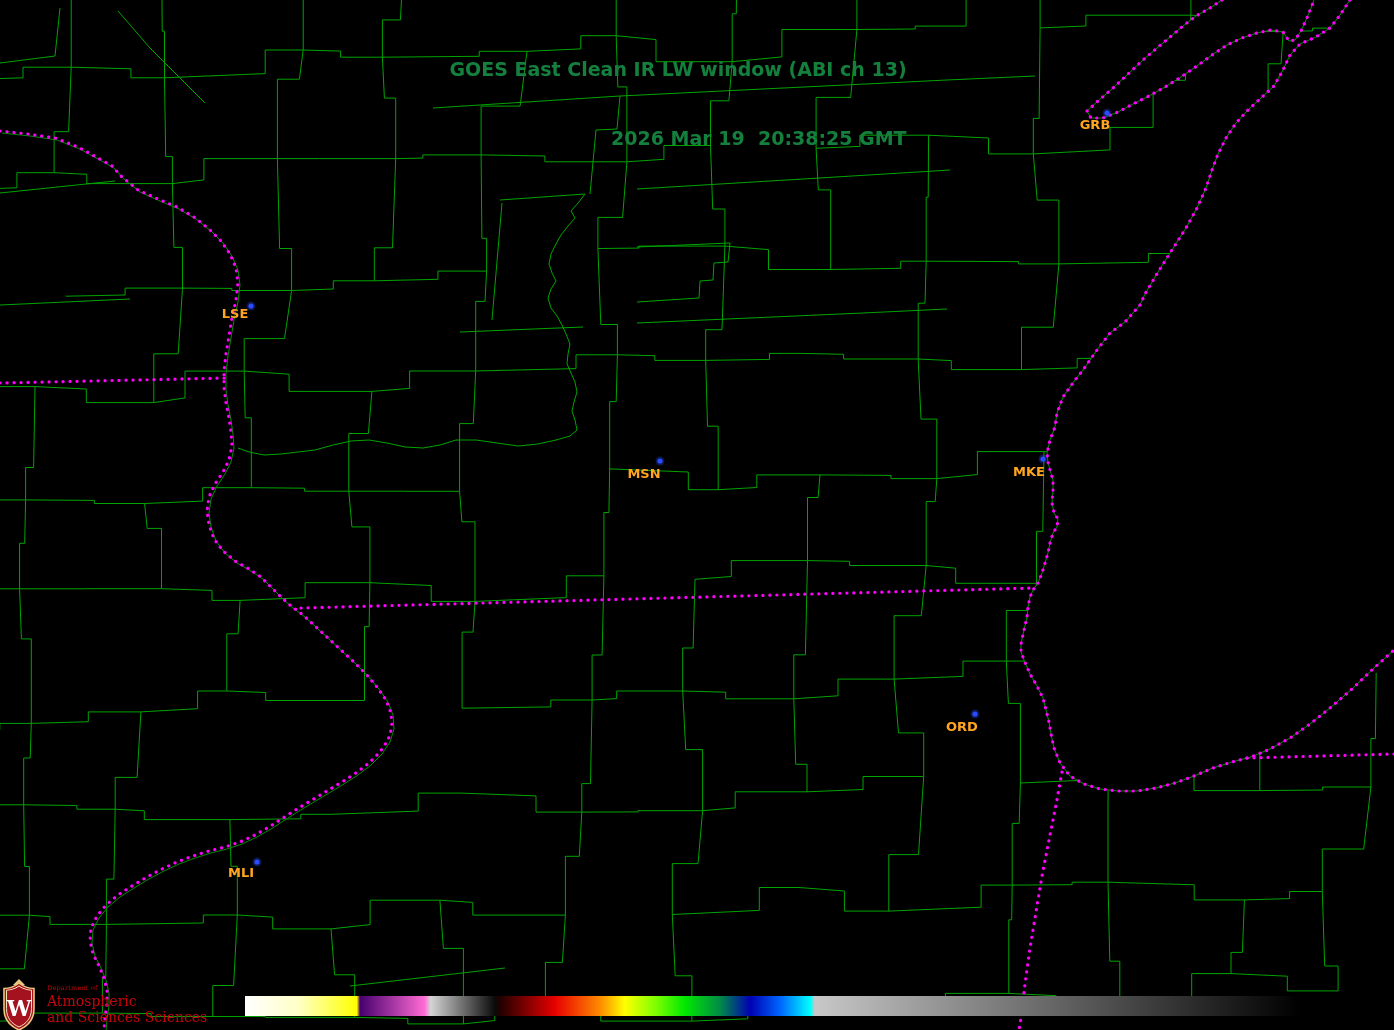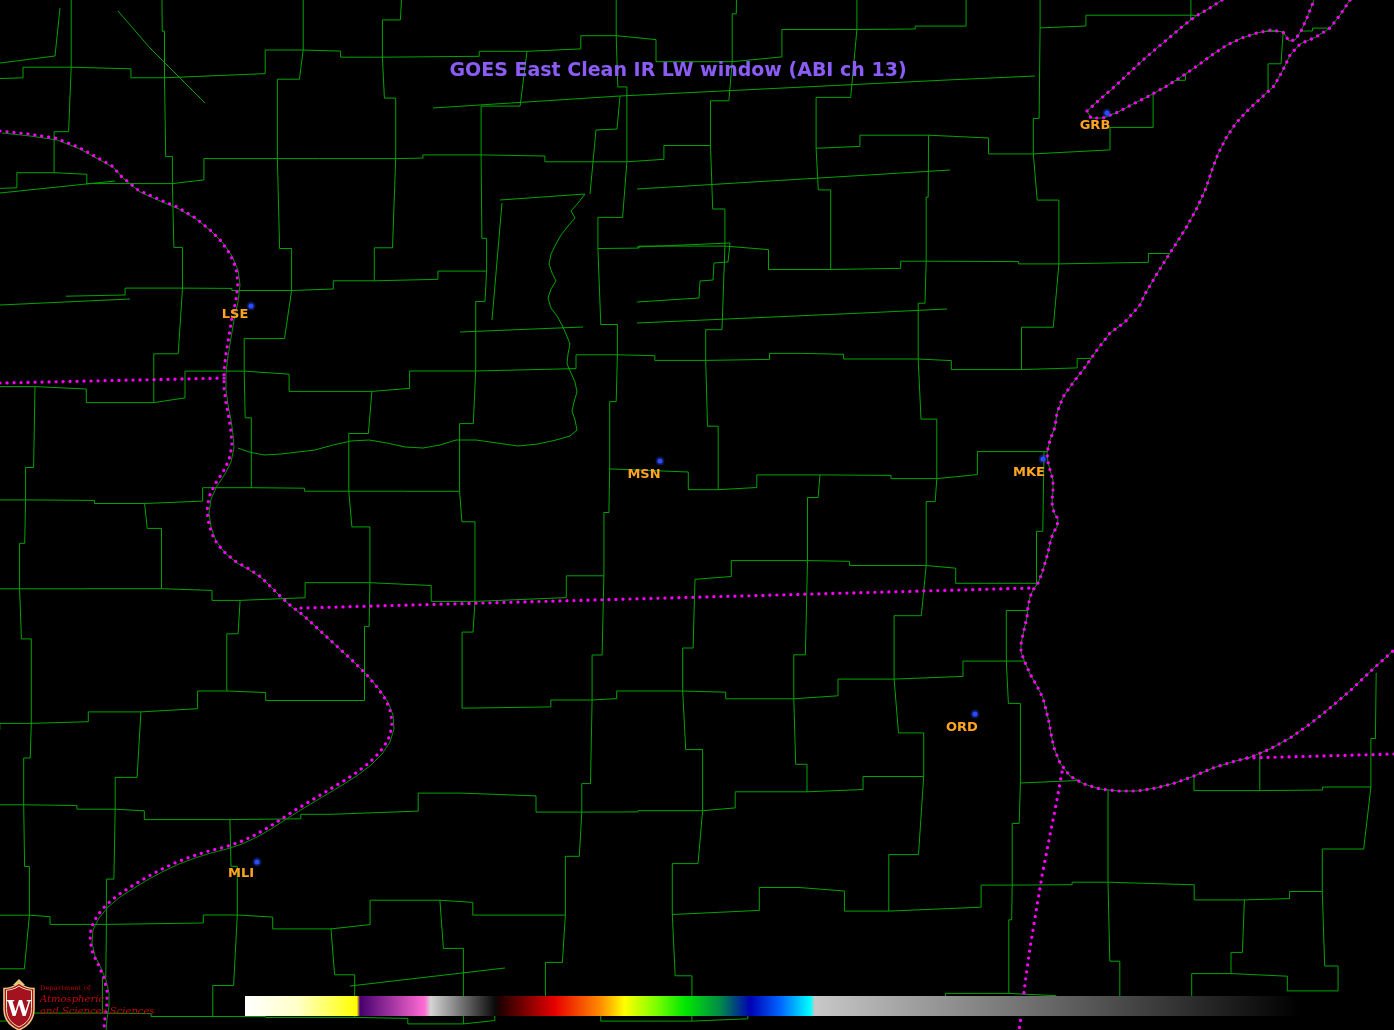--- a/index.html
+++ b/index.html
@@ -1,28 +1,28 @@
 <!DOCTYPE html>
 <html><head>
 <meta charset="utf-8">
 <style>
   html,body{margin:0;padding:0;background:#000;}
   .stage{position:relative;width:1394px;height:1030px;background:#000;overflow:hidden;
          font-family:"DejaVu Sans",sans-serif;}
   #map-svg{position:absolute;left:0;top:0;}
   .title-block{position:absolute;left:678px;top:12px;transform:translateX(-50%);
-               text-align:right;color:#8b5cf6;font-weight:bold;font-size:19px;
+               text-align:right;color:#15803d;font-weight:bold;font-size:19px;
                line-height:23px;white-space:pre;}
   .stn{font:bold 13px "DejaVu Sans",sans-serif;}
   #colorbar{position:absolute;}
   .branding{position:absolute;left:2px;top:979px;display:flex;align-items:flex-start;}
   .crest{flex:0 0 auto;}
-  .brand-text{margin-left:4px;color:#c5050c;font-family:"DejaVu Serif",serif;line-height:1.0;}
+  .brand-text{margin-left:11px;color:#c5050c;font-family:"DejaVu Serif",serif;line-height:1.0;}
   .brand-dept{font-size:6.5px;margin-top:6px;letter-spacing:.2px;}
-  .brand-big{font-size:10px;margin-top:2px;font-style:italic;}
+  .brand-big{font-size:14px;margin-top:2px;}
 </style>
 </head>
 <body>
 
 <div class="stage">
 
   <svg id="map-svg" width="1394" height="1030" viewBox="0 0 1394 1030">
     <rect x="0" y="0" width="1394" height="1030" fill="#000000"></rect>
     <g id="county-lines" fill="none" stroke="#00a400" stroke-width="1">
         <path d="M-52.7,-19.8 L-50.3,12.8 L-37.1,12.8 L-37.1,79.7 M-37.1,79.7 L-41.0,155.2 L-63.0,155.2 L-63.0,190.5 M-63.0,190.5 L-59.9,243.6 L-42.2,243.6 L-42.2,271.6 M-42.2,271.6 L-46.6,320.9 L-71.8,320.9 L-71.8,390.0 M-71.8,390.0 L-69.8,463.3 L-58.7,463.3 L-58.7,496.3 M-58.7,496.3 L-62.9,554.5 L-86.6,554.5 L-86.6,623.4 M-86.6,623.4 L-87.5,664.1 L-92.6,664.1 L-92.6,731.0 M-92.6,731.0 L-90.2,799.4 L-77.0,799.4 L-77.0,832.6 M-77.0,832.6 L-82.6,867.4 L-114.3,867.4 L-114.3,922.3 M-114.3,922.3 L-113.1,956.0 L-106.3,956.0 L-106.3,1034.8 M87.0,-53.1 L84.7,-17.6 L71.2,-17.6 L71.2,67.2 M71.2,67.2 L68.6,131.7 L54.1,131.7 L54.1,172.7 M35.0,386.6 L33.6,467.5 L25.6,467.5 L25.6,499.9 M25.6,499.9 L24.7,543.3 L19.6,543.3 L19.6,588.8 M19.6,588.8 L21.4,638.9 L31.3,638.9 L31.3,723.4 M31.3,723.4 L30.2,758.0 L23.7,758.0 L23.7,804.8 M23.7,804.8 L24.6,866.5 L29.4,866.5 L29.4,915.2 M29.4,915.2 L24.4,968.8 L-4.2,968.8 L-4.2,1021.4 M161.8,-38.6 L162.2,31.2 L164.5,31.2 L164.5,77.8 M164.5,77.8 L165.7,156.6 L172.4,156.6 L172.4,183.6 M172.4,183.6 L173.9,247.4 L182.5,247.4 L182.5,288.1 M182.5,288.1 L178.2,353.8 L153.8,353.8 L153.8,402.6 M144.6,503.5 L147.2,528.4 L161.5,528.4 L161.5,588.7 M140.9,711.9 L137.1,777.4 L115.2,777.4 L115.2,809.2 M115.2,809.2 L113.9,879.1 L106.4,879.1 L106.4,924.4 M106.4,924.4 L105.8,977.7 L102.4,977.7 L102.4,1013.1 M290.2,-40.2 L292.1,-3.1 L303.2,-3.1 L303.2,50.0 M303.2,50.0 L299.4,79.2 L277.4,79.2 L277.4,158.6 M277.4,158.6 L279.6,248.5 L291.6,248.5 L291.6,290.5 M291.6,290.5 L284.5,338.6 L244.2,338.6 L244.2,371.1 M244.2,371.1 L245.2,417.8 L251.3,417.8 L251.3,487.7 M240.1,600.4 L238.1,633.8 L226.8,633.8 L226.8,691.0 M229.9,819.6 L231.0,866.3 L237.3,866.3 L237.3,915.0 M237.3,915.0 L233.6,985.5 L212.8,985.5 L212.8,1016.5 M403.6,-38.2 L400.4,19.9 L382.4,19.9 L382.4,57.2 M382.4,57.2 L384.4,98.1 L395.7,98.1 L395.7,158.6 M395.7,158.6 L392.5,247.8 L374.3,247.8 L374.3,280.8 M371.9,391.4 L368.4,433.5 L348.8,433.5 L348.8,491.2 M348.8,491.2 L351.9,526.9 L369.9,526.9 L369.9,582.7 M369.9,582.7 L369.1,626.6 L364.5,626.6 L364.5,700.5 M331.0,928.9 L334.6,974.8 L354.7,974.8 L354.7,1017.4 M527.0,51.3 L520.1,106.1 L481.1,106.1 L481.1,154.9 M481.1,154.9 L481.9,238.3 L486.6,238.3 L486.6,271.1 M486.6,271.1 L485.0,301.4 L475.7,301.4 L475.7,371.0 M475.7,371.0 L473.3,423.6 L459.6,423.6 L459.6,491.3 M459.6,491.3 L461.9,521.8 L475.0,521.8 L475.0,601.4 M475.0,601.4 L473.0,632.1 L462.1,632.1 L462.1,708.2 M439.9,900.2 L443.4,948.4 L463.4,948.4 L463.4,1023.9 M638.9,-46.8 L635.5,-20.2 L616.2,-20.2 L616.2,35.7 M616.2,35.7 L617.8,86.9 L626.9,86.9 L626.9,161.8 M626.9,161.8 L622.6,217.4 L597.9,217.4 L597.9,248.5 M597.9,248.5 L600.8,324.5 L617.4,324.5 L617.4,354.8 M617.4,354.8 L616.2,401.6 L609.7,401.6 L609.7,468.9 M609.7,468.9 L608.9,512.5 L603.9,512.5 L603.9,575.8 M603.9,575.8 L602.1,655.0 L592.1,655.0 L592.1,700.0 M592.1,700.0 L590.5,783.6 L581.8,783.6 L581.8,812.1 M581.8,812.1 L579.3,856.3 L565.4,856.3 L565.4,915.1 M565.4,915.1 L562.4,962.4 L545.4,962.4 L545.4,1001.2 M737.1,-59.0 L736.3,13.8 L732.2,13.8 L732.2,61.7 M732.2,61.7 L728.9,100.8 L710.5,100.8 L710.5,145.5 M710.5,145.5 L712.7,209.0 L724.9,209.0 L724.9,246.1 M724.9,246.1 L722.0,329.7 L705.7,329.7 L705.7,360.4 M705.7,360.4 L707.5,426.2 L718.2,426.2 L718.2,489.7 M695.0,579.3 L693.1,648.0 L682.7,648.0 L682.7,691.0 M682.7,691.0 L685.7,749.6 L702.6,749.6 L702.6,810.7 M702.6,810.7 L698.0,863.6 L672.3,863.6 L672.3,914.5 M672.3,914.5 L675.2,975.8 L691.9,975.8 L691.9,1021.1 M846.1,-62.9 L847.7,-18.5 L856.9,-18.5 L856.9,29.5 M856.9,29.5 L850.7,97.4 L816.1,97.4 L816.1,148.3 M816.1,148.3 L818.3,189.9 L830.7,189.9 L830.7,269.5 M820.0,474.9 L818.1,497.5 L807.5,497.5 L807.5,560.6 M807.5,560.6 L805.4,654.8 L793.8,654.8 L793.8,698.8 M793.8,698.8 L795.7,764.3 L807.0,764.3 L807.0,791.8 M955.2,-82.2 L956.8,-32.6 L966.1,-32.6 L966.1,26.1 M928.6,135.2 L928.2,197.2 L926.2,197.2 L926.2,261.2 M926.2,261.2 L925.0,303.2 L918.2,303.2 L918.2,359.0 M918.2,359.0 L921.0,419.1 L936.8,419.1 L936.8,478.6 M936.8,478.6 L935.2,501.6 L926.2,501.6 L926.2,565.5 M926.2,565.5 L921.3,615.7 L894.1,615.7 L894.1,679.1 M894.1,679.1 L898.5,732.9 L923.7,732.9 L923.7,776.5 M923.7,776.5 L918.5,854.6 L888.8,854.6 L888.8,911.1 M1079.4,-82.9 L1073.5,-18.4 L1040.1,-18.4 L1040.1,27.9 M1040.1,27.9 L1039.1,118.4 L1033.3,118.4 L1033.3,153.9 M1033.3,153.9 L1037.2,200.1 L1058.9,200.1 L1058.9,263.9 M1058.9,263.9 L1053.3,327.2 L1021.5,327.2 L1021.5,369.6 M1044.0,451.6 L1042.8,531.3 L1036.5,531.3 L1036.5,583.3 M1036.5,583.3 L1032.0,610.5 L1006.3,610.5 L1006.3,661.1 M1006.3,661.1 L1008.4,703.4 L1020.4,703.4 L1020.4,783.0 M1020.4,783.0 L1019.2,823.4 L1012.2,823.4 L1012.2,885.1 M1012.2,885.1 L1011.7,919.8 L1008.8,919.8 L1008.8,993.4 M1190.6,-67.1 L1190.7,-37.4 L1190.9,-37.4 L1190.9,15.2 M1190.9,15.2 L1185.3,80.3 L1153.1,80.3 L1153.1,127.4 M1179.8,253.5 L1177.5,312.3 L1164.7,312.3 L1164.7,358.4 M1164.7,358.4 L1164.1,401.3 L1160.7,401.3 L1160.7,458.2 M1160.7,458.2 L1157.9,508.9 L1142.1,508.9 L1142.1,555.6 M1142.1,555.6 L1138.3,629.1 L1116.8,629.1 L1116.8,659.4 M1116.8,659.4 L1115.5,725.0 L1108.1,725.0 L1108.1,764.1 M1108.1,764.1 L1108.1,801.4 L1108.0,801.4 L1108.0,882.2 M1108.0,882.2 L1109.8,961.2 L1119.8,961.2 L1119.8,1009.0 M1283.2,31.4 L1281.0,63.8 L1268.1,63.8 L1268.1,119.6 M1268.1,119.6 L1266.0,195.4 L1254.6,195.4 L1254.6,229.5 M1285.2,350.3 L1281.0,378.7 L1257.3,378.7 L1257.3,453.1 M1257.3,453.1 L1258.0,504.0 L1262.4,504.0 L1262.4,561.9 M1262.4,561.9 L1257.0,642.5 L1226.6,642.5 L1226.6,679.9 M1226.6,679.9 L1231.6,713.3 L1259.8,713.3 L1259.8,790.6 M1244.4,899.9 L1242.4,952.4 L1231.0,952.4 L1231.0,973.6 M1391.6,-77.1 L1390.4,-1.0 L1383.5,-1.0 L1383.5,28.1 M1383.5,28.1 L1386.6,94.8 L1404.5,94.8 L1404.5,117.8 M1404.5,117.8 L1402.0,173.3 L1388.3,173.3 L1388.3,243.4 M1354.5,355.6 L1359.6,427.3 L1388.8,427.3 L1388.8,464.4 M1388.8,464.4 L1382.9,512.9 L1349.3,512.9 L1349.3,566.9 M1376.2,672.9 L1375.4,738.6 L1370.9,738.6 L1370.9,787.0 M1370.9,787.0 L1363.7,849.0 L1322.3,849.0 L1322.3,891.5 M1322.3,891.5 L1324.7,966.0 L1338.1,966.0 L1338.1,990.9 M87.0,-53.1 L142.7,-50.9 L142.7,-38.6 L161.8,-38.6 M161.8,-38.6 L236.0,-38.8 L236.0,-40.2 L290.2,-40.2 M290.2,-40.2 L370.1,-39.9 L370.1,-38.2 L403.6,-38.2 M504.7,-59.8 L599.3,-57.9 L599.3,-46.8 L638.9,-46.8 M737.1,-59.0 L807.3,-59.6 L807.3,-62.9 L846.1,-62.9 M846.1,-62.9 L924.8,-65.8 L924.8,-82.2 L955.2,-82.2 M1079.4,-82.9 L1111.6,-80.5 L1111.6,-67.1 L1190.6,-67.1 M1190.6,-67.1 L1230.7,-68.5 L1230.7,-76.4 L1306.6,-76.4 M1306.6,-76.4 L1361.6,-76.5 L1361.6,-77.1 L1391.6,-77.1 M-37.1,79.7 L23.0,77.8 L23.0,67.2 L71.2,67.2 M71.2,67.2 L130.9,68.8 L130.9,77.8 L164.5,77.8 M164.5,77.8 L265.2,73.6 L265.2,50.0 L303.2,50.0 M303.2,50.0 L340.6,51.1 L340.6,57.2 L382.4,57.2 M382.4,57.2 L479.2,56.3 L479.2,51.3 L527.0,51.3 M527.0,51.3 L580.8,48.9 L580.8,35.7 L616.2,35.7 M616.2,35.7 L656.0,39.6 L656.0,61.7 L732.2,61.7 M732.2,61.7 L781.9,56.9 L781.9,29.5 L856.9,29.5 M856.9,29.5 L915.2,29.0 L915.2,26.1 L966.1,26.1 M1040.1,27.9 L1085.9,26.0 L1085.9,15.2 L1190.9,15.2 M1190.9,15.2 L1241.9,17.6 L1241.9,31.4 L1283.2,31.4 M1283.2,31.4 L1312.5,30.9 L1312.5,28.1 L1383.5,28.1 M-63.0,190.5 L16.9,187.8 L16.9,172.7 L54.1,172.7 M54.1,172.7 L86.8,174.3 L86.8,183.6 L172.4,183.6 M172.4,183.6 L203.9,179.9 L203.9,158.6 L277.4,158.6 M277.4,158.6 L319.4,158.6 L319.4,158.6 L395.7,158.6 M395.7,158.6 L422.9,158.1 L422.9,154.9 L481.1,154.9 M481.1,154.9 L544.9,156.0 L544.9,161.8 L626.9,161.8 M626.9,161.8 L663.9,159.3 L663.9,145.5 L710.5,145.5 M816.1,148.3 L859.9,146.4 L859.9,135.2 L928.6,135.2 M928.6,135.2 L988.5,138.0 L988.5,153.9 L1033.3,153.9 M1033.3,153.9 L1110.0,149.9 L1110.0,127.4 L1153.1,127.4 M65.7,296.2 L125.1,295.0 L125.1,288.1 L182.5,288.1 M182.5,288.1 L231.8,288.4 L231.8,290.5 L291.6,290.5 M291.6,290.5 L333.3,289.0 L333.3,280.8 L374.3,280.8 M374.3,280.8 L437.9,279.3 L437.9,271.1 L486.6,271.1 M597.9,248.5 L638.8,248.1 L638.8,246.1 L724.9,246.1 M724.9,246.1 L768.5,249.6 L768.5,269.5 L830.7,269.5 M830.7,269.5 L900.7,268.3 L900.7,261.2 L926.2,261.2 M926.2,261.2 L1018.6,261.6 L1018.6,263.9 L1058.9,263.9 M1058.9,263.9 L1148.4,262.3 L1148.4,253.5 L1179.8,253.5 M1179.8,253.5 L1212.7,249.9 L1212.7,229.5 L1254.6,229.5 M1254.6,229.5 L1345.6,231.6 L1345.6,243.4 L1388.3,243.4 M-71.8,390.0 L-43.6,389.5 L-43.6,386.6 L35.0,386.6 M35.0,386.6 L86.3,389.0 L86.3,402.6 L153.8,402.6 M153.8,402.6 L185.0,397.9 L185.0,371.1 L244.2,371.1 M244.2,371.1 L289.1,374.2 L289.1,391.4 L371.9,391.4 M371.9,391.4 L409.6,388.4 L409.6,371.0 L475.7,371.0 M475.7,371.0 L576.0,368.6 L576.0,354.8 L617.4,354.8 M617.4,354.8 L654.8,355.7 L654.8,360.4 L705.7,360.4 M705.7,360.4 L769.5,359.4 L769.5,353.4 L801.7,353.4 M801.7,353.4 L843.6,354.3 L843.6,359.0 L918.2,359.0 M918.2,359.0 L951.3,360.6 L951.3,369.6 L1021.5,369.6 M1021.5,369.6 L1077.2,367.9 L1077.2,358.4 L1164.7,358.4 M1164.7,358.4 L1248.1,357.1 L1248.1,350.3 L1285.2,350.3 M1285.2,350.3 L1317.6,351.1 L1317.6,355.6 L1354.5,355.6 M-58.7,496.3 L-29.1,496.9 L-29.1,499.9 L25.6,499.9 M25.6,499.9 L94.4,500.4 L94.4,503.5 L144.6,503.5 M144.6,503.5 L202.6,501.1 L202.6,487.7 L251.3,487.7 M251.3,487.7 L304.6,488.2 L304.6,491.2 L348.8,491.2 M348.8,491.2 L404.5,491.2 L404.5,491.3 L459.6,491.3 M609.7,468.9 L688.3,472.0 L688.3,489.7 L718.2,489.7 M718.2,489.7 L756.8,487.5 L756.8,474.9 L820.0,474.9 M820.0,474.9 L891.0,475.4 L891.0,478.6 L936.8,478.6 M936.8,478.6 L977.4,474.6 L977.4,451.6 L1044.0,451.6 M1044.0,451.6 L1104.0,452.6 L1104.0,458.2 L1160.7,458.2 M1160.7,458.2 L1194.0,457.5 L1194.0,453.1 L1257.3,453.1 M1257.3,453.1 L1335.5,454.8 L1335.5,464.4 L1388.8,464.4 M-86.6,623.4 L-16.6,618.2 L-16.6,588.8 L19.6,588.8 M19.6,588.8 L84.7,588.8 L84.7,588.7 L161.5,588.7 M161.5,588.7 L212.0,590.4 L212.0,600.4 L240.1,600.4 M240.1,600.4 L305.1,597.7 L305.1,582.7 L369.9,582.7 M369.9,582.7 L431.2,585.5 L431.2,601.4 L475.0,601.4 M475.0,601.4 L566.3,597.6 L566.3,575.8 L603.9,575.8 M695.0,579.3 L731.3,576.5 L731.3,560.6 L807.5,560.6 M807.5,560.6 L849.6,561.3 L849.6,565.5 L926.2,565.5 M926.2,565.5 L955.7,568.2 L955.7,583.3 L1036.5,583.3 M1036.5,583.3 L1081.2,579.1 L1081.2,555.6 L1142.1,555.6 M1142.1,555.6 L1175.5,556.5 L1175.5,561.9 L1262.4,561.9 M1262.4,561.9 L1285.2,562.7 L1285.2,566.9 L1349.3,566.9 M-92.6,731.0 L-0.2,729.9 L-0.2,723.4 L31.3,723.4 M31.3,723.4 L88.3,721.7 L88.3,711.9 L140.9,711.9 M140.9,711.9 L197.6,708.7 L197.6,691.0 L226.8,691.0 M226.8,691.0 L265.7,692.5 L265.7,700.5 L364.5,700.5 M462.1,708.2 L550.8,706.9 L550.8,700.0 L592.1,700.0 M592.1,700.0 L616.7,698.6 L616.7,691.0 L682.7,691.0 M682.7,691.0 L725.7,692.2 L725.7,698.8 L793.8,698.8 M793.8,698.8 L838.0,695.8 L838.0,679.1 L894.1,679.1 M894.1,679.1 L963.0,676.4 L963.0,661.1 L1006.3,661.1 M1006.3,661.1 L1078.2,660.9 L1078.2,659.4 L1116.8,659.4 M-77.0,832.6 L-33.2,828.5 L-33.2,804.8 L23.7,804.8 M23.7,804.8 L76.9,805.5 L76.9,809.2 L115.2,809.2 M115.2,809.2 L144.3,810.8 L144.3,819.6 L229.9,819.6 M229.9,819.6 L300.8,818.8 L300.8,814.3 L331.1,814.3 M331.1,814.3 L418.2,811.1 L418.2,793.1 L461.0,793.1 M461.0,793.1 L536.0,795.9 L536.0,812.1 L581.8,812.1 M581.8,812.1 L638.0,811.9 L638.0,810.7 L702.6,810.7 M702.6,810.7 L735.2,807.9 L735.2,791.8 L807.0,791.8 M807.0,791.8 L863.0,789.5 L863.0,776.5 L923.7,776.5 M1020.4,783.0 L1084.8,780.2 L1084.8,764.1 L1108.1,764.1 M1108.1,764.1 L1194.0,768.0 L1194.0,790.6 L1259.8,790.6 M1259.8,790.6 L1322.6,790.0 L1322.6,787.0 L1370.9,787.0 M-114.3,922.3 L-45.0,921.3 L-45.0,915.2 L29.4,915.2 M29.4,915.2 L50.0,916.6 L50.0,924.4 L106.4,924.4 M106.4,924.4 L203.3,923.0 L203.3,915.0 L237.3,915.0 M237.3,915.0 L272.7,917.1 L272.7,928.9 L331.0,928.9 M331.0,928.9 L370.1,924.6 L370.1,900.2 L439.9,900.2 M439.9,900.2 L472.8,902.4 L472.8,915.1 L565.4,915.1 M672.3,914.5 L759.3,910.4 L759.3,887.5 L799.0,887.5 M799.0,887.5 L844.4,891.0 L844.4,911.1 L888.8,911.1 M888.8,911.1 L981.1,907.2 L981.1,885.1 L1012.2,885.1 M1012.2,885.1 L1072.1,884.7 L1072.1,882.2 L1108.0,882.2 M1108.0,882.2 L1194.2,884.8 L1194.2,899.9 L1244.4,899.9 M1244.4,899.9 L1289.6,898.6 L1289.6,891.5 L1322.3,891.5 M-106.3,1034.8 L-49.1,1032.7 L-49.1,1021.4 L-4.2,1021.4 M-4.2,1021.4 L23.5,1020.1 L23.5,1013.1 L102.4,1013.1 M102.4,1013.1 L151.1,1013.6 L151.1,1016.5 L212.8,1016.5 M212.8,1016.5 L265.6,1016.6 L265.6,1017.4 L354.7,1017.4 M354.7,1017.4 L407.8,1018.4 L407.8,1023.9 L463.4,1023.9 M463.4,1023.9 L494.8,1020.5 L494.8,1001.2 L545.4,1001.2 M545.4,1001.2 L600.8,1004.2 L600.8,1021.1 L691.9,1021.1 M691.9,1021.1 L747.8,1018.8 L747.8,1005.9 L803.4,1005.9 M803.4,1005.9 L847.8,1005.9 L847.8,1005.8 L874.2,1005.8 M874.2,1005.8 L945.4,1003.9 L945.4,993.4 L1008.8,993.4 M1008.8,993.4 L1056.1,995.7 L1056.1,1009.0 L1119.8,1009.0 M1119.8,1009.0 L1191.7,1003.7 L1191.7,973.6 L1231.0,973.6 M1231.0,973.6 L1287.3,976.2 L1287.3,990.9 L1338.1,990.9 M433,108 L620,96 L947,80 L1035,76 M620,96 L617,129 L596,130 L590,194 M500,200 L585,194 M637,189 L803,179 L950,170 M502,203 L492,320 M460,332 L583,327 M637,323 L863,313 L947,309 M118,11 L150,48 L205,103 M0,63 L55,56 L60,8 M0,193 L115,181 M0,305 L130,299 M350,986 L505,968 M637,247 L730,243 L728,262 L714,263 L713,280 L700,281 L699,298 L637,302 M585,194 L578,203 L571,211 L575,218 L568,226 L561,235 L556,244 L551,254 L549,264 L552,273 L556,281 L551,289 L548,298 L551,308 L557,316 L562,325 L566,334 L570,344 L568,354 L567,364 L571,373 L575,382 L577,392 L574,402 L572,411 L575,420 L577,430 L570,436 L556,440 L538,444 L518,446 L497,443 L476,440 L456,440 L440,445 L423,448 L405,447 L387,443 L369,440 L351,441 L333,445 L315,450 L298,452 L281,454 L264,455 L249,452 L238,448"></path>
@@ -64,20 +64,21 @@
         <circle cx="257" cy="862" r="4.5" fill="#2b4bff" opacity="0.3"></circle>
         <circle cx="257" cy="862" r="2.6" fill="#2b4bff"></circle>
         <text x="241" y="877" text-anchor="middle" fill="#ffa520" class="stn">MLI</text>
       </g>
   </svg>
 
   <div id="colorbar" style="left: 245px; top: 996px; width: 1055px; height: 20px; background: linear-gradient(to right, rgb(255, 255, 255) 0%, rgb(255, 255, 200) 5%, rgb(255, 255, 0) 10.6%, rgb(70, 0, 110) 10.9%, rgb(255, 106, 212) 17%, rgb(212, 212, 212) 17.6%, rgb(10, 10, 10) 23.7%, rgb(35, 0, 0) 24.2%, rgb(232, 0, 0) 29.4%, rgb(255, 140, 0) 33.7%, rgb(255, 255, 0) 36%, rgb(127, 255, 0) 38.9%, rgb(0, 232, 0) 41.7%, rgb(0, 140, 70) 45%, rgb(0, 0, 180) 47.9%, rgb(0, 100, 255) 50.7%, rgb(0, 255, 255) 53.6%, rgb(200, 200, 200) 54%, rgb(0, 0, 0) 100%);"></div>
 
   <div class="title-block">
     <div>GOES East Clean IR LW window (ABI ch 13)</div>
+    <div>2026 Mar 19  20:38:25 GMT</div>
   </div>
 
   <div class="branding">
     <svg class="crest" width="34" height="52" viewBox="0 0 34 52">
       <path d="M14,3 L17,0 L20,3 L23,6 L11,6 Z" fill="#e8c87a"></path>
       <path d="M17,4 C22,8 28,9.5 32,9.5 L32,30 C32,42 25,47.5 17,51 C9,47.5 2,42 2,30 L2,9.5 C6,9.5 12,8 17,4 Z" fill="#a3121e" stroke="#e8c87a" stroke-width="1.6"></path>
       <path d="M17,7 C21,10 26,11 29.5,11.2 L29.5,29.5 C29.5,39.5 24,44.8 17,48 C10,44.8 4.5,39.5 4.5,29.5 L4.5,11.2 C8,11 13,10 17,7 Z" fill="none" stroke="#f2e3bc" stroke-width="1"></path>
       <text x="17" y="37" text-anchor="middle" font-family="DejaVu Serif, serif" font-size="22" font-weight="bold" fill="#ffffff">W</text>
     </svg>
     <div class="brand-text">

